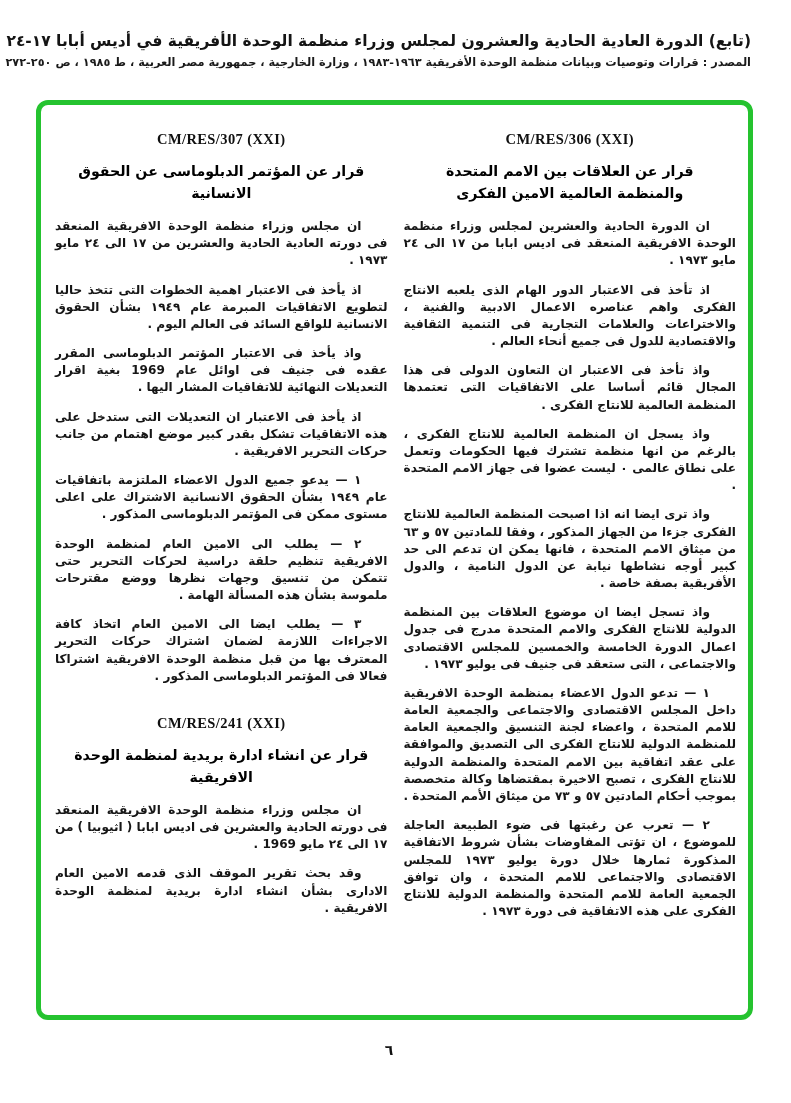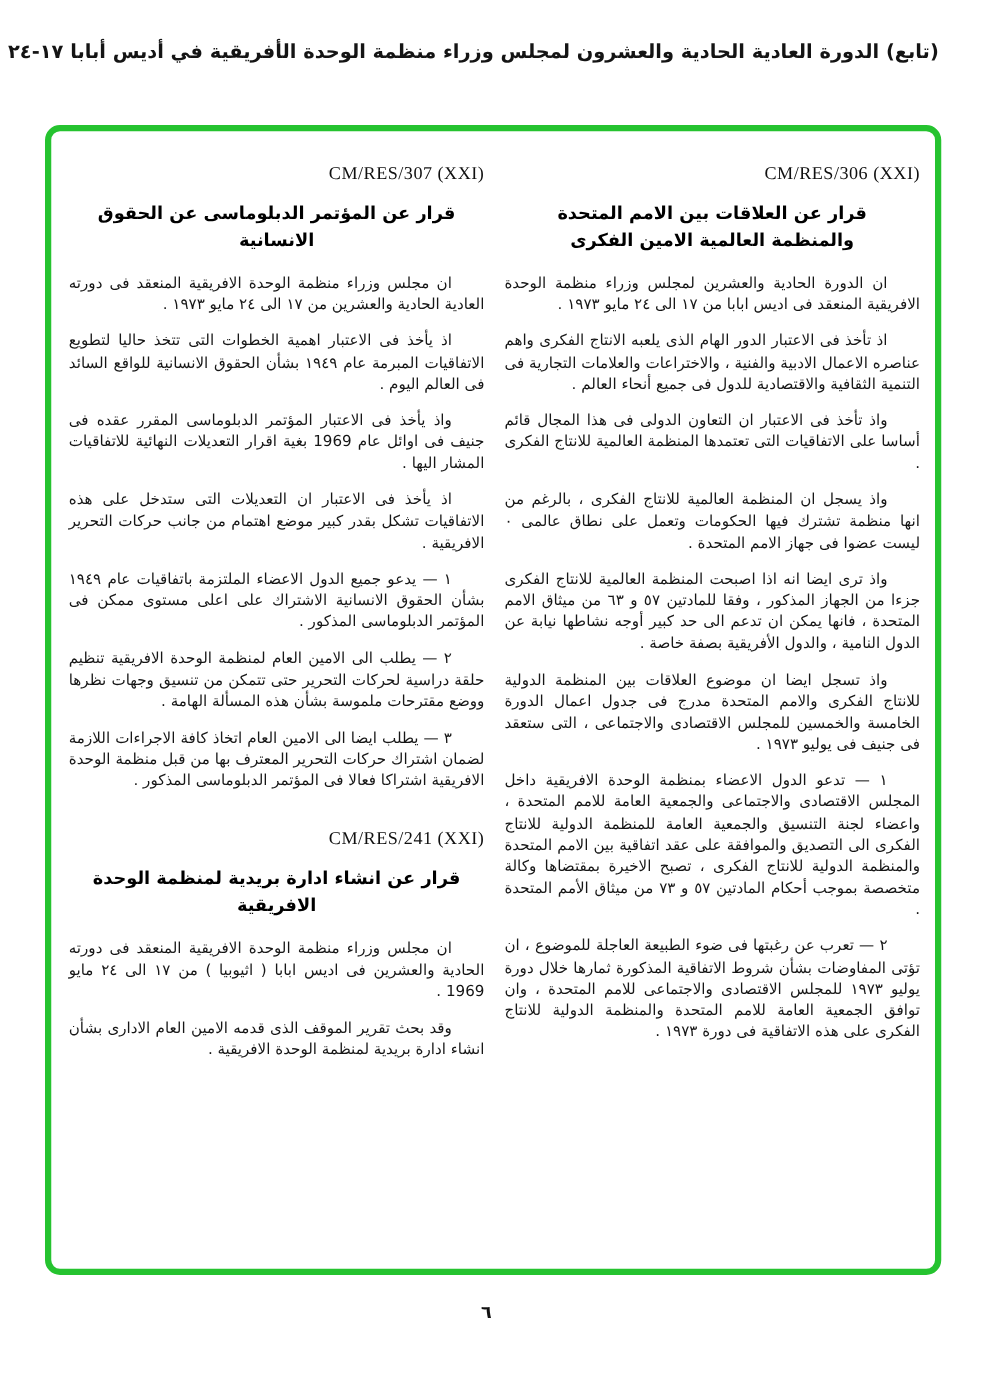--- a/index.html
+++ b/index.html
@@ -35,54 +35,55 @@
     padding:26px 12px 18px 14px;
     display:flex;
     direction:rtl;            
     gap:16px;
     overflow:hidden;
     background:#ffffff;
   }
   .col{flex:1;direction:rtl;min-width:0;}
   
   .ref{
-    direction:ltr;text-align:right;
+    direction:ltr;text-align:center;
     font-family:"Liberation Serif", serif;
-    font-size:14.5px;font-weight:normal;letter-spacing:0.4px;
+    font-size:14.5px;font-weight:bold;letter-spacing:0.4px;
     margin:0 0 12px 0;color:#101010;
   }
   .rtitle{
     text-align:center;font-weight:bold;
     font-size:14.2px;line-height:1.55;
     margin:10px 6px 14px 6px;color:#000000;
   }
   .para{
     text-align:justify;text-align-last:right;
     direction:rtl;
-    font-size:12.1px;font-weight:normal;
+    font-size:12.1px;font-weight:bold;
     line-height:1.42;
     margin:0 0 12px 0;
     text-indent:26px;
     color:#161616;
   }
   .sec-gap{margin-top:30px;}
   
   .pagenum{
     position:absolute;top:1042px;left:0;width:778px;
     text-align:center;
     font-size:14px;font-weight:bold;color:#111;
   }
 </style>
 </head>
 <body>
 
 <div class="page">
 
   <div class="hdr">
     <div class="hdr-title">(تابع) الدورة العادية الحادية والعشرون لمجلس وزراء منظمة الوحدة الأفريقية في أديس أبابا ١٧-٢٤ مايو ١٩٧٣</div>
+    <div class="hdr-source">المصدر : قرارات وتوصيات وبيانات منظمة الوحدة الأفريقية ١٩٦٣-١٩٨٣ ، وزارة الخارجية ، جمهورية مصر العربية ، ط ١٩٨٥ ، ص ٢٥٠-٢٧٢</div>
   </div>
 
   <div class="frame">
 
     <div class="col">
       <div class="ref">CM/RES/306 (XXI)</div>
       <div class="rtitle">
         <div>قرار عن العلاقات بين الامم المتحدة</div>
         <div>والمنظمة العالمية الامين الفكرى</div>
       </div>

